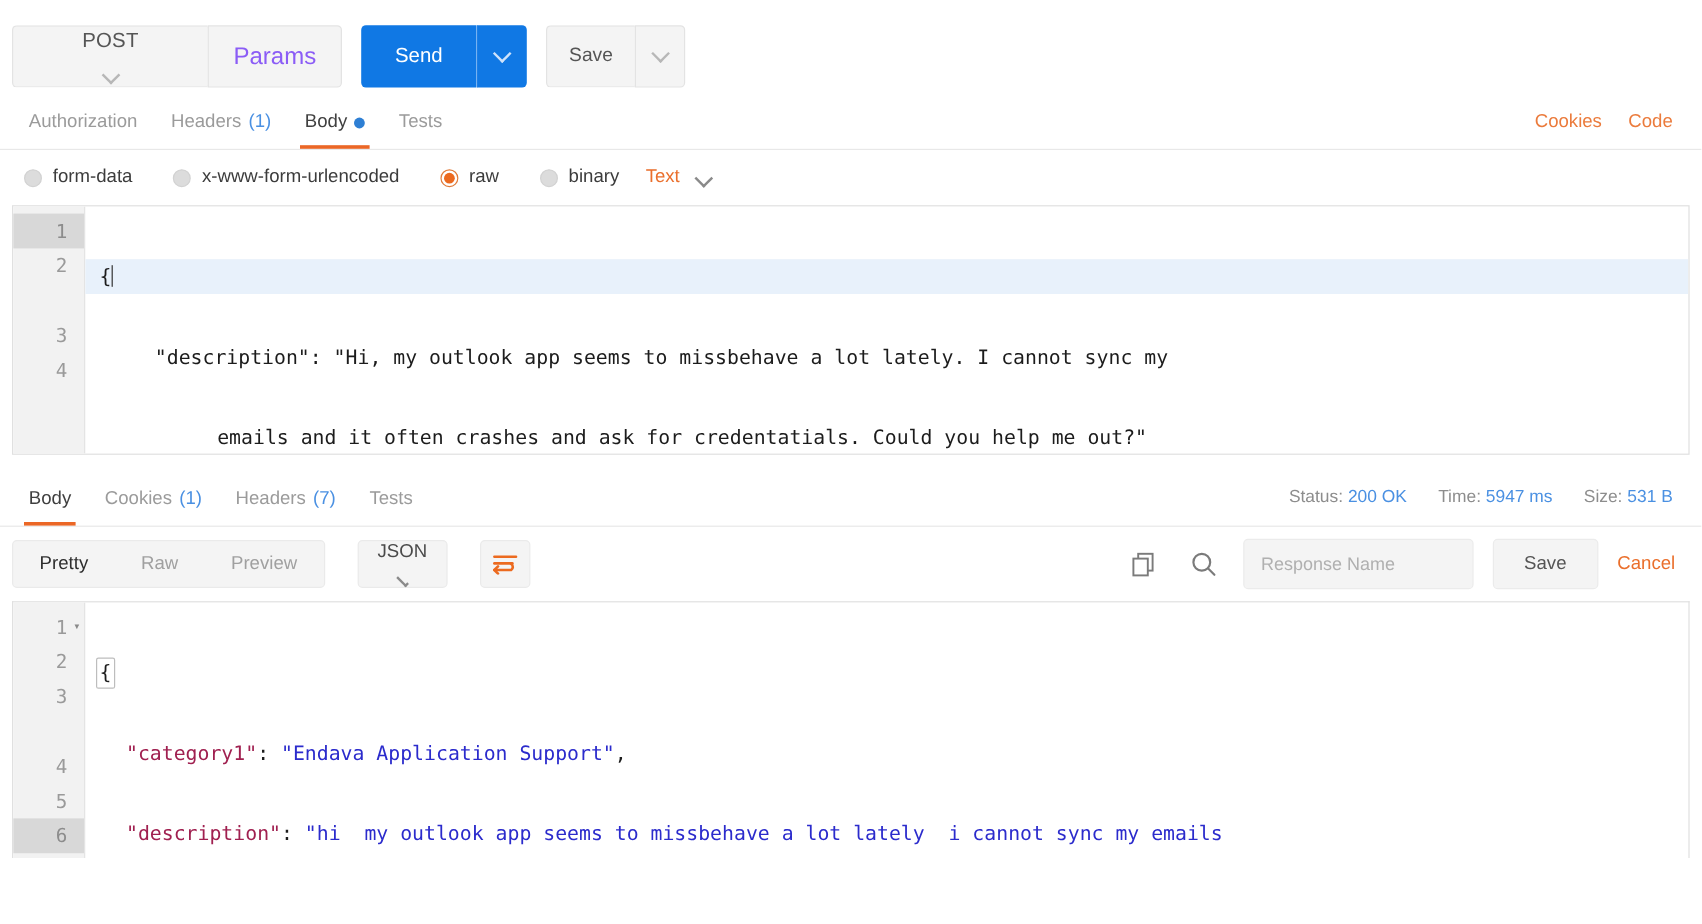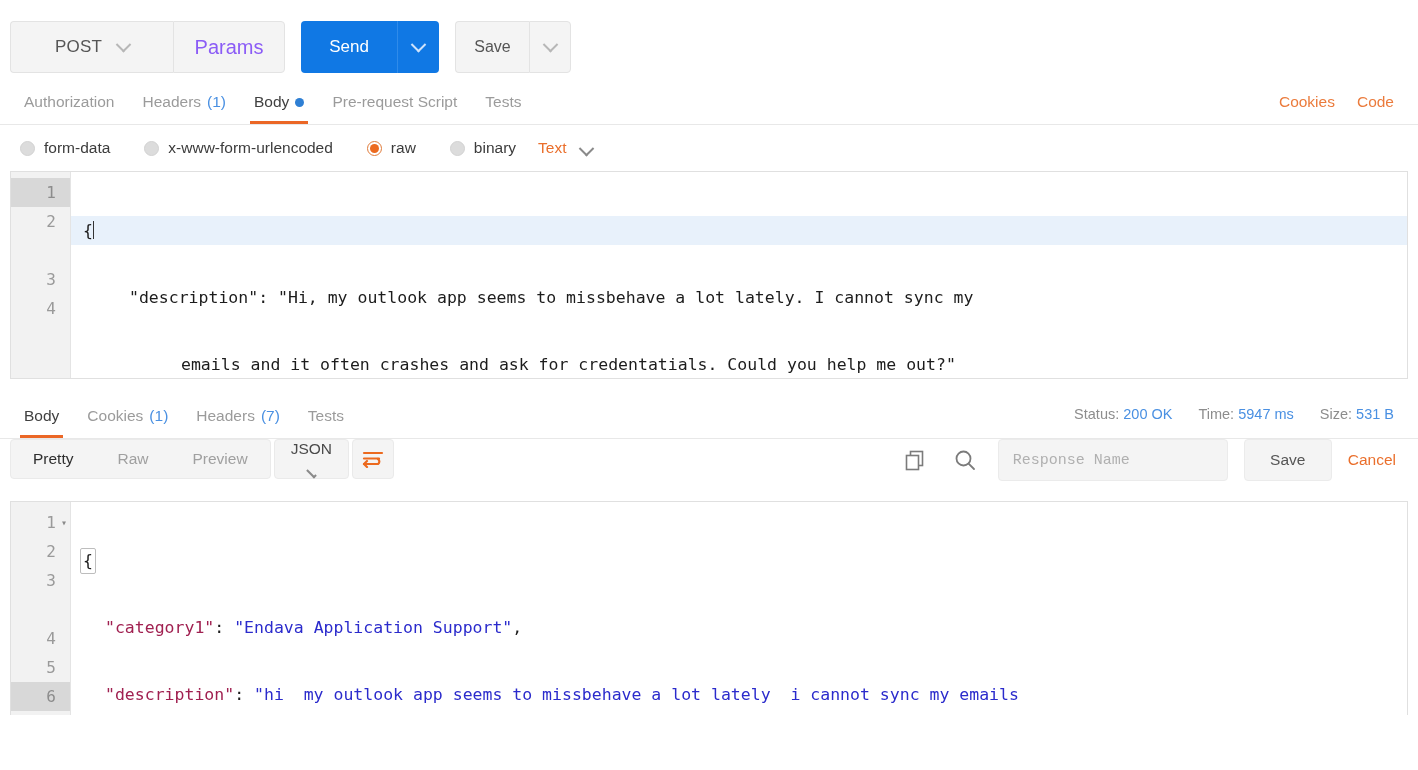--- a/index.html
+++ b/index.html
@@ -20,20 +20,21 @@
   }
   .method-select {
     width: 163px; height: 52px;
     background: #f4f4f4;
     border: 1px solid #e3e3e3;
     border-right: none;
     border-radius: 4px 0 0 4px;
     display: flex; align-items: center; justify-content: center;
     gap: 16px;
     cursor: pointer;
+    flex-direction: column;
   }
   .method-label { font-size: 17px; color: #555; letter-spacing:.2px; }
   .chev {
     width: 11px; height: 11px;
     border-right: 2px solid #b7b7b7;
     border-bottom: 2px solid #b7b7b7;
     transform: rotate(45deg) translate(-2px,-2px);
     display:inline-block;
   }
   .chev.dark { border-color:#8a8a8a; }
@@ -201,22 +202,22 @@
   }
   .res-meta {
     margin-left: auto; display: flex; gap: 26px;
     align-items: center; height: 48px; padding-right: 14px;
     font-size: 14.5px; color: #8d8d8d;
   }
   .res-meta b { color: #4a90e2; font-weight: normal; }
 
   
   .res-toolbar {
-    display: flex; align-items: flex-start;
-    height: 62px; padding: 0 10px; gap: 3px;
+    display: flex; align-items: center;
+    height: 62px; padding: 0 10px; gap: 27px;
   }
   .seg {
     display: flex; background: #f4f4f4; border: 1px solid #eaeaea;
     border-radius: 4px; height: 40px; overflow: hidden;
   }
   .seg div {
     padding: 0 22px; display:flex; align-items:center;
     font-size: 15.5px; color: #a0a0a0; cursor: pointer;
   }
   .seg div.active { color: #2e2e2e; }
@@ -230,24 +231,24 @@
     width: 42px; height: 40px; background:#f4f4f4;
     border:1px solid #eaeaea; border-radius:4px;
     display:flex; align-items:center; justify-content:center; cursor:pointer;
   }
   .tb-right {
     margin-left: auto; display:flex; align-items:center; gap: 16px;
     padding-right: 6px;
   }
   .icon-btn { width: 34px; height: 34px; display:flex; align-items:center; justify-content:center; cursor:pointer; }
   .resp-name {
-    width: 230px; height: 42px; background: #f4f4f4;
+    width: 192px; height: 42px; background: #f4f4f4;
     border: 1px solid #ebebeb; border-radius: 4px;
     padding: 0 14px; font-size: 15px; color:#555;
-    font-family:Liberation Mono, monospace; outline:none;
+    font-family:Liberation Sans, sans-serif; outline:none;
   }
   .resp-name::placeholder { color: #b0b0b0; }
   .save2 {
     width: 88px; height: 42px; background:#f4f4f4; border:1px solid #ebebeb;
     border-radius:4px; display:flex; align-items:center; justify-content:center;
     font-size:15.5px; color:#555; cursor:pointer;
   }
   .cancel-link { color:#ea6f2c; font-size:15.5px; cursor:pointer; padding-right:6px; }
 
   .res-editor { height: 214px; border-bottom: none; }
@@ -288,23 +289,20 @@
     <div class="tab">
       <span>Authorization</span>
     </div>
     <div class="tab">
       <span>Headers</span>
       <span class="count">(1)</span>
     </div>
     <div class="tab active">
       <span>Body</span>
       <span class="blue-dot"></span>
-    </div>
-    <div class="tab">
-      <span>Pre-request Script</span>
     </div>
     <div class="tab">
       <span>Tests</span>
     </div>
     <div class="tabs-right">
       <span class="link-orange">Cookies</span>
       <span class="link-orange">Code</span>
     </div>
   </div>
 

